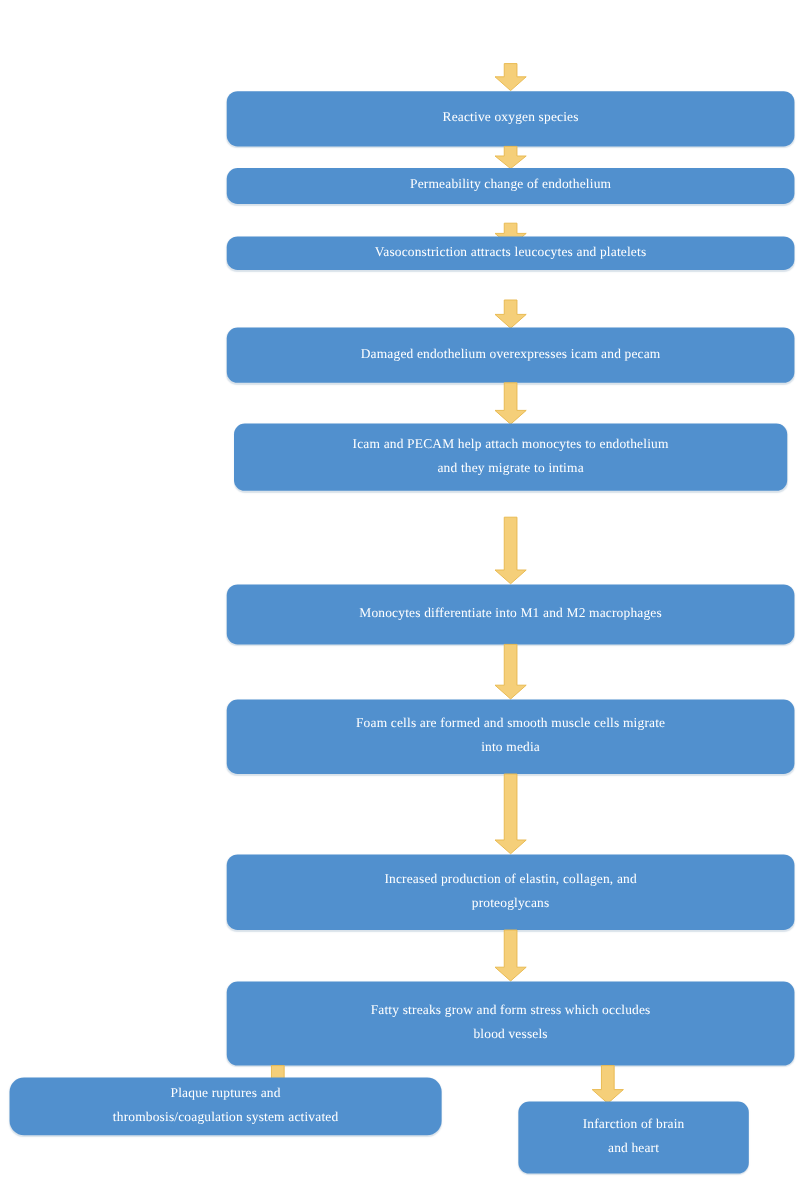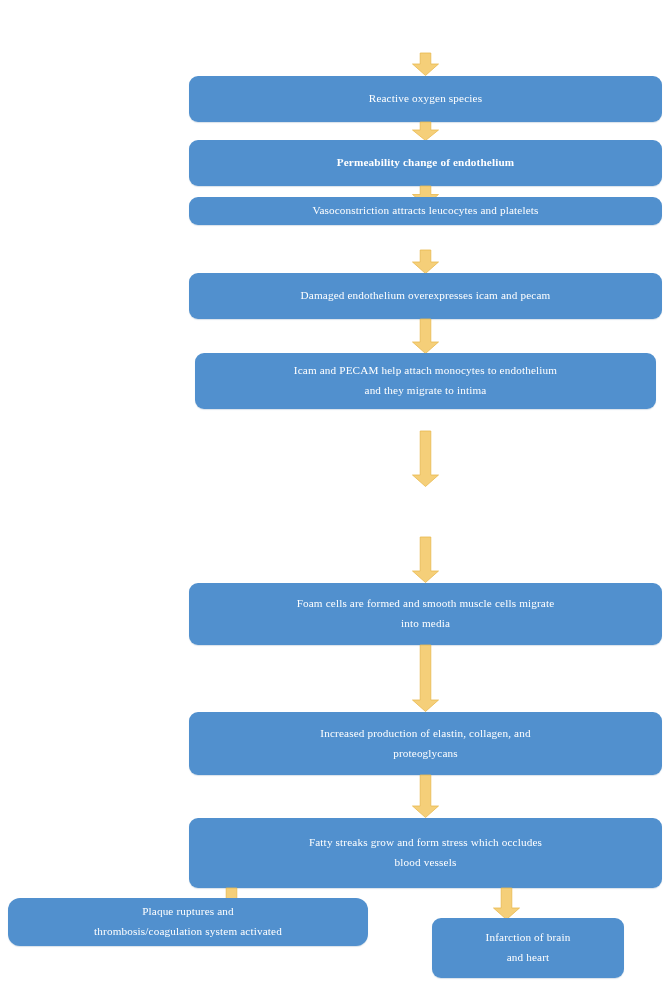--- a/index.html
+++ b/index.html
@@ -62,21 +62,21 @@
   <div class="node" style="left:189px; top:76px; width:473px; height:46px;">
     <span class="label">Reactive oxygen species</span>
   </div>
 
   <div class="arrow" style="left:412px; top:122px; width:27px; height:19px;">
     <svg width="27" height="19" viewBox="0 0 27 19">
       <polygon points="8.2,0 18.8,0 18.8,8 26.5,8 13.5,18.5 0.5,8 8.2,8" fill="#f5cf79" stroke="#e8b94f" stroke-width="0.8"></polygon>
     </svg>
   </div>
 
-  <div class="node" style="left:189px; top:140px; width:473px; height:46px;font-weight:bold;">
+  <div class="node" style="left:189px; top:140px; width:473px; height:30px;">
     <span class="label">Permeability change of endothelium</span>
   </div>
 
   <div class="arrow" style="left:412px; top:186px; width:27px; height:20px;">
     <svg width="27" height="20" viewBox="0 0 27 20">
       <polygon points="8.2,0 18.8,0 18.8,8.5 26.5,8.5 13.5,19.5 0.5,8.5 8.2,8.5" fill="#f5cf79" stroke="#e8b94f" stroke-width="0.8"></polygon>
     </svg>
   </div>
 
   <div class="node" style="left:189px; top:197px; width:473px; height:28px;">
@@ -103,20 +103,23 @@
     <span class="label">Icam and PECAM help attach monocytes to endothelium
 and they migrate to intima</span>
   </div>
 
   <div class="arrow" style="left:412px; top:431px; width:27px; height:56px;">
     <svg width="27" height="56" viewBox="0 0 27 56">
       <polygon points="8.2,0 18.8,0 18.8,44 26.5,44 13.5,55.5 0.5,44 8.2,44" fill="#f5cf79" stroke="#e8b94f" stroke-width="0.8"></polygon>
     </svg>
   </div>
 
+  <div class="node" style="left:189px; top:487px; width:473px; height:50px;">
+    <span class="label">Monocytes differentiate into M1 and M2 macrophages</span>
+  </div>
 
   <div class="arrow" style="left:412px; top:537px; width:27px; height:46px;">
     <svg width="27" height="46" viewBox="0 0 27 46">
       <polygon points="8.2,0 18.8,0 18.8,34 26.5,34 13.5,45.5 0.5,34 8.2,34" fill="#f5cf79" stroke="#e8b94f" stroke-width="0.8"></polygon>
     </svg>
   </div>
 
   <div class="node" style="left:189px; top:583px; width:473px; height:62px;">
     <span class="label">Foam cells are formed and smooth muscle cells migrate
 into media</span>

